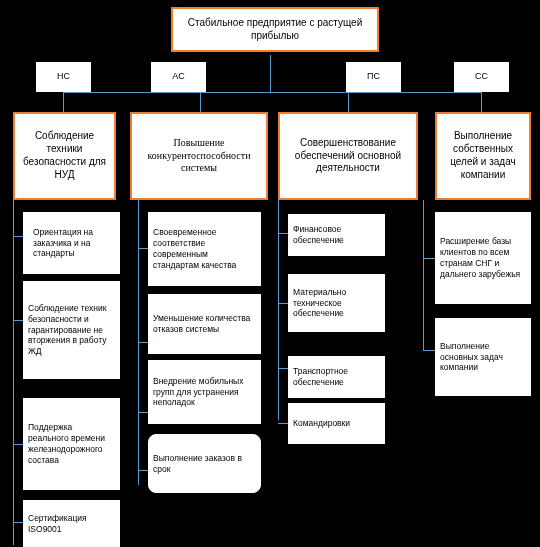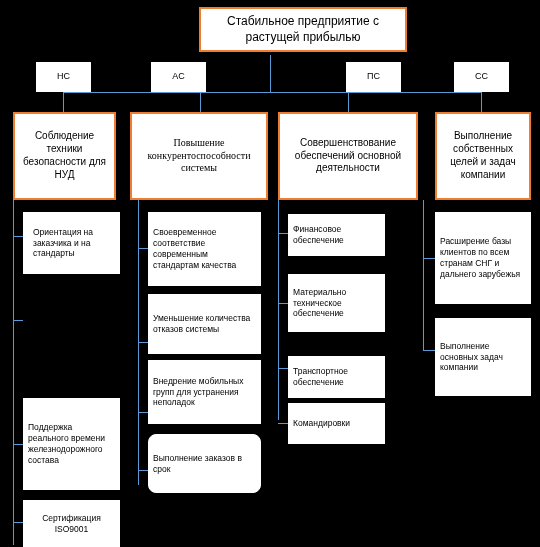--- a/index.html
+++ b/index.html
@@ -18,23 +18,22 @@
     box-sizing:border-box;
     display:flex;
     align-items:center;
     justify-content:center;
     text-align:center;
     line-height:1.28;
     overflow:hidden;
   }
   .box-goal{
     border:2px solid #ED7D31;
-    font-size:12px;
+    font-size:10px;
     padding:3px 4px;
-    margin-left:28px;
   }
   .box-code{
     border:1px solid #ffffff;
     font-size:9px;
   }
   .box-main{
     border:2px solid #ED7D31;
     font-size:10px;
     padding:4px 5px;
   }
@@ -115,24 +114,27 @@
   <div class="box box-main" style="left:278px;top:112px;width:140px;height:88px;">
     <span class="txt">Совершенствование обеспечений основной деятельности</span>
   </div>
   <div class="box box-main" style="left:435px;top:112px;width:96px;height:88px;">
     <span class="txt">Выполнение собственных целей и задач компании</span>
   </div>
 
   <div class="box box-leaf" style="left:23px;top:212px;width:97px;height:62px;padding-left:9px;">
     <span class="txt">Ориентация на заказчика и на стандарты</span>
   </div>
+  <div class="box box-leaf" style="left:23px;top:281px;width:97px;height:98px;">
+    <span class="txt">Соблюдение техник безопасности и гарантирование не вторжения в работу ЖД</span>
+  </div>
   <div class="box box-leaf" style="left:23px;top:398px;width:97px;height:92px;">
     <span class="txt">Поддержка реального времени железнодорожного состава</span>
   </div>
-  <div class="box box-leaf" style="left:23px;top:500px;width:97px;height:47px;text-align:center;">
+  <div class="box box-leaf" style="left:23px;top:500px;width:97px;height:47px;">
     <span class="txt">Сертификация ISO9001</span>
   </div>
 
   <div class="box box-leaf" style="left:148px;top:212px;width:113px;height:74px;">
     <span class="txt">Своевременное соответствие современным стандартам качества</span>
   </div>
   <div class="box box-leaf" style="left:148px;top:294px;width:113px;height:60px;">
     <span class="txt">Уменьшение количества отказов системы</span>
   </div>
   <div class="box box-leaf" style="left:148px;top:360px;width:113px;height:64px;">

